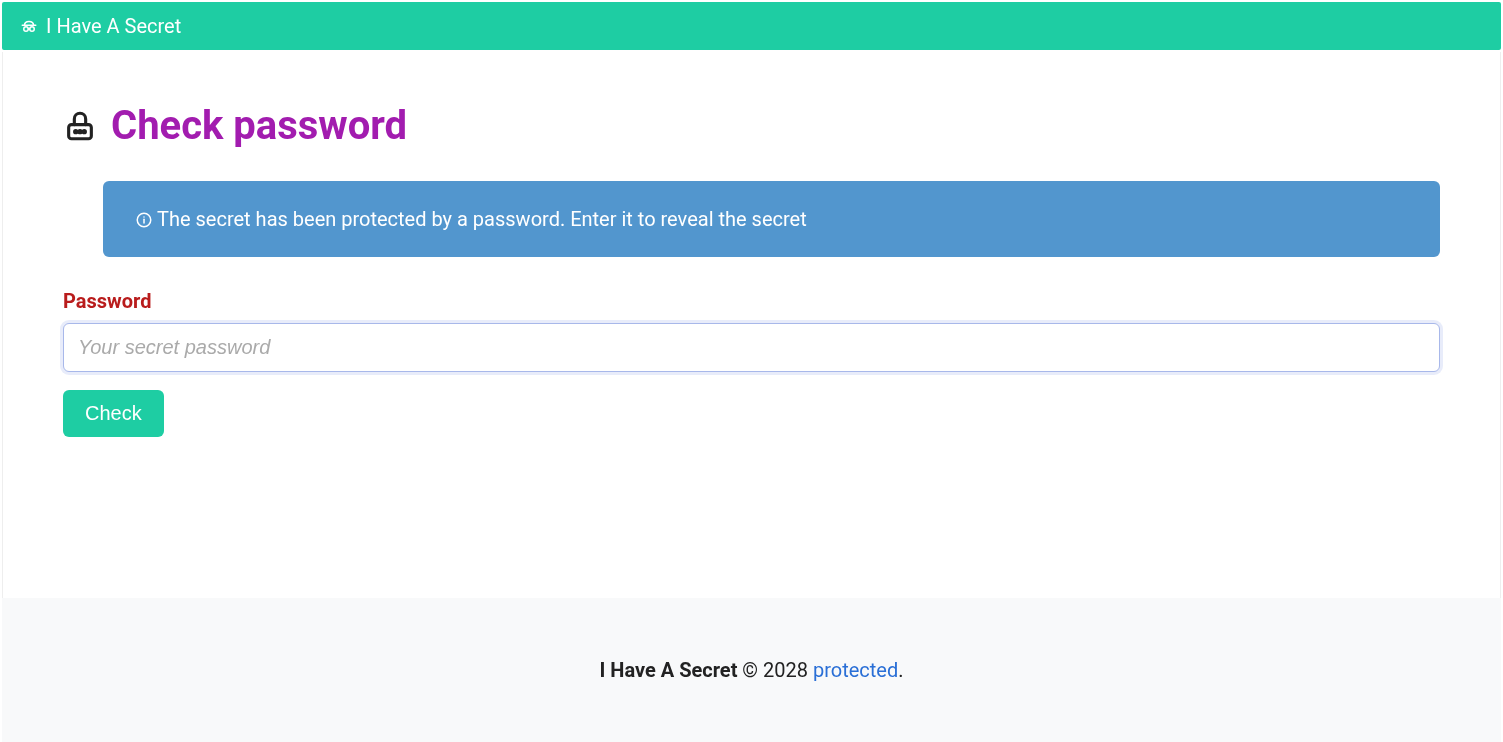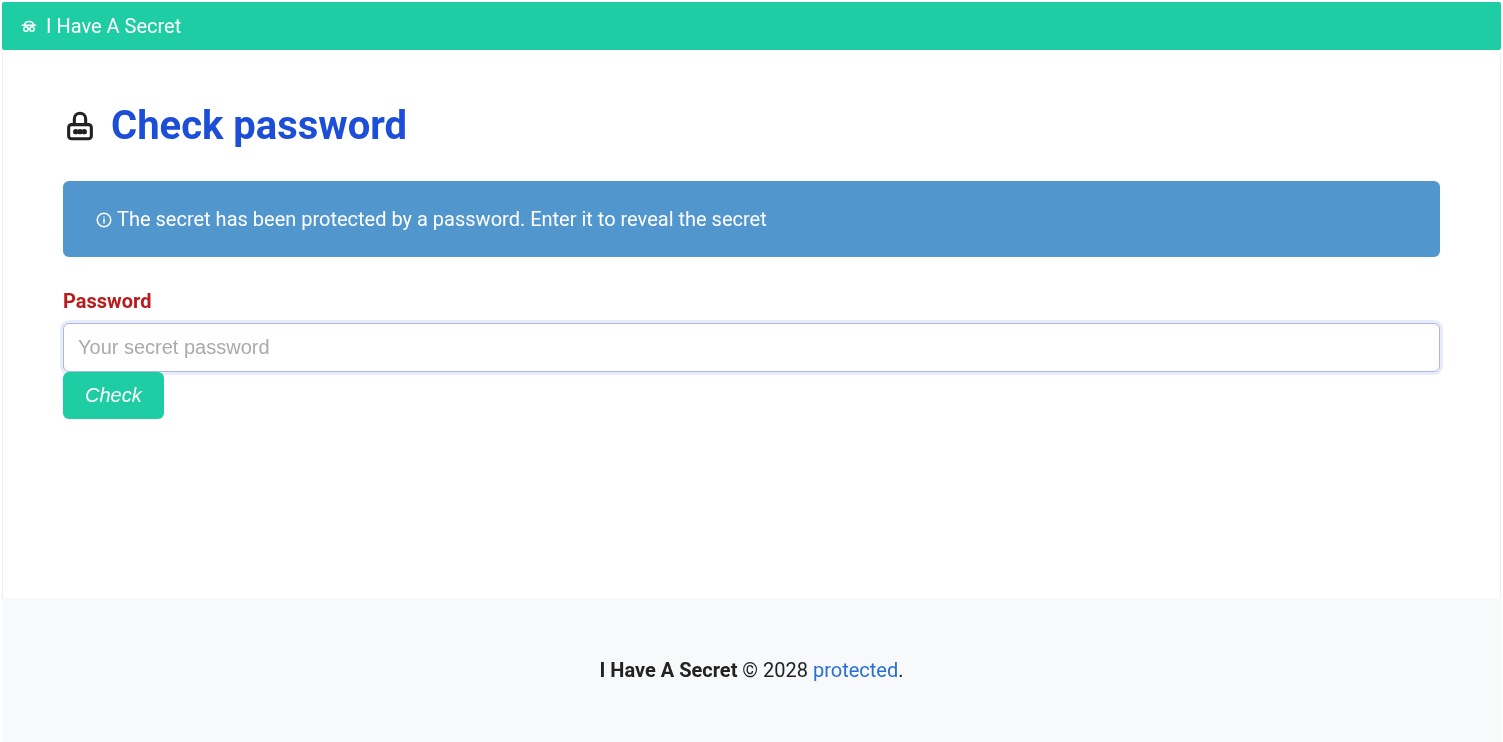--- a/index.html
+++ b/index.html
@@ -50,32 +50,33 @@
       gap: 14px;
       margin-bottom: 32px;
     }
     .page-title-icon {
       width: 34px;
       height: 34px;
     }
     .page-title-text {
       font-size: 40px;
       font-weight: 700;
-      color: #1d4ed8;
+      color: #a21caf;
     }
     .alert {
       background: #5296ce;
       color: #fff;
       padding: 26px 32px;
       border-radius: 6px;
       display: flex;
       align-items: center;
       gap: 4px;
       margin-bottom: 32px;
       font-size: 20px;
+      margin-left: 40px;
     }
     .alert-icon {
       width: 18px;
       height: 18px;
       flex-shrink: 0;
     }
     .form-label {
       font-weight: 700;
       font-size: 20px;
       color: #b91c1c;
@@ -84,33 +85,34 @@
     }
     .password-input {
       width: 100%;
       padding: 12px 14px;
       font-size: 20px;
       border: 1px solid #a8b8ea;
       border-radius: 6px;
       outline: none;
       color: #212529;
       box-shadow: 0 0 0 3px rgba(100,130,220,0.15);
+      margin-bottom: 18px;
+      font-style: italic;
     }
     .password-input::placeholder {
       color: #aaa;
     }
     .check-button {
       background: #1ecda3;
       color: #fff;
       border: none;
       padding: 12px 22px;
       font-size: 20px;
       border-radius: 6px;
       cursor: pointer;
-      font-style: italic;
     }
     .footer {
       background: #f8f9fa;
       padding: 60px 20px;
       text-align: center;
       font-size: 20px;
       color: #222;
       margin: 0 2px;
     }
     .footer-brand {

